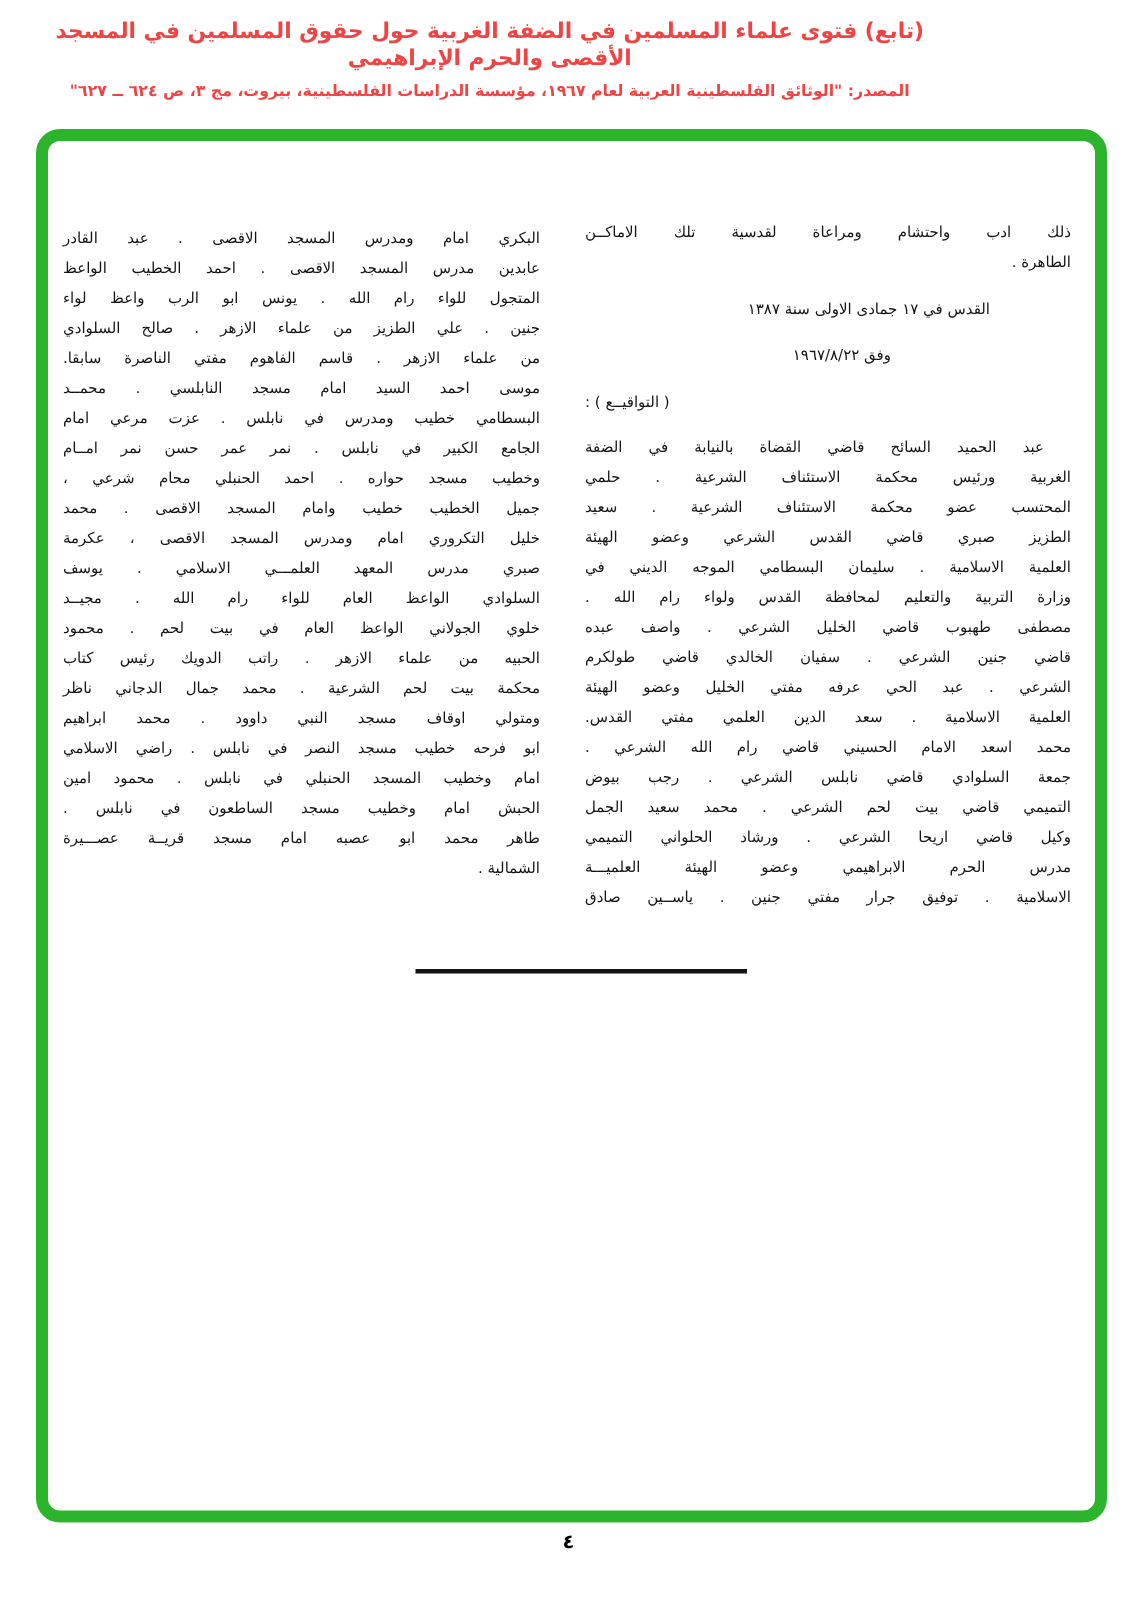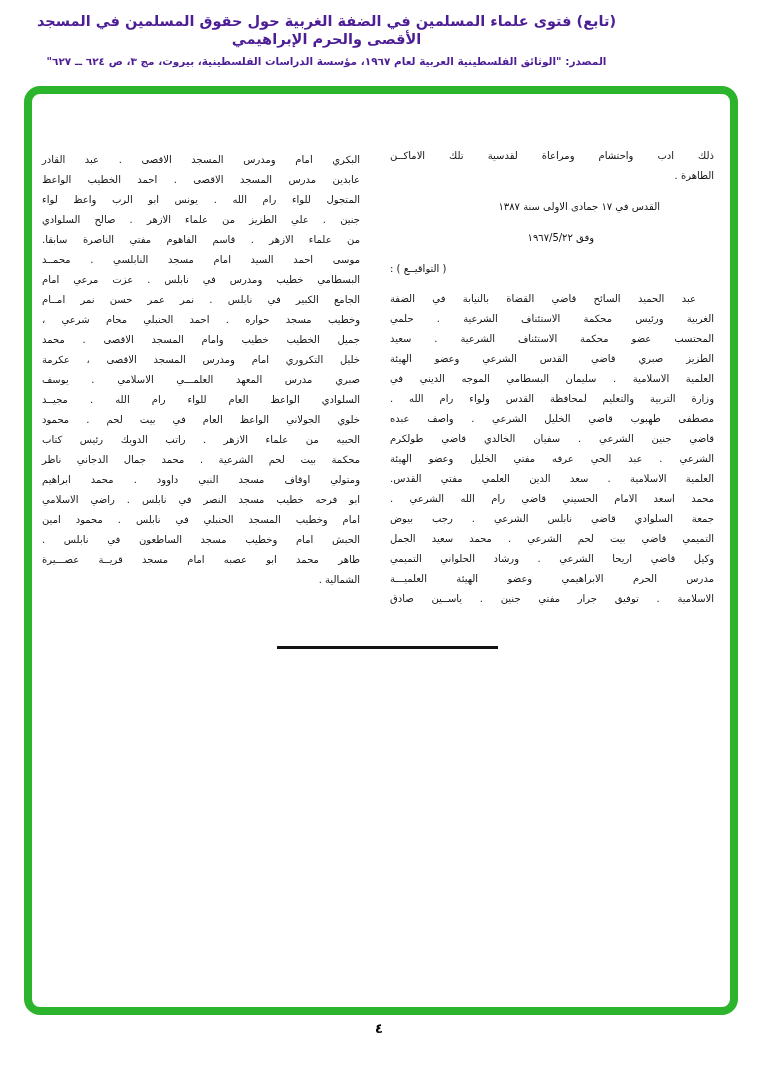--- a/index.html
+++ b/index.html
@@ -9,21 +9,21 @@
     font-family: "DejaVu Sans", sans-serif;
     color: #141414;
     position: relative;
     overflow: hidden;
   }
   .page { position: absolute; inset: 0; }
 
   
   .header {
     position: absolute; top: 12px; left: 0; width: 653px;
-    text-align: center; direction: rtl; color: #4c1d95;
+    text-align: center; direction: rtl; color: #ef4444;
   }
   .doc-title { font-size: 14.5px; font-weight: bold; line-height: 1.25; padding: 0 8px; }
   .doc-source { font-size: 10.5px; font-weight: bold; margin-top: 7px; }
 
   
   .frame {
     position: absolute; left: 24px; top: 86px;
     width: 714px; height: 929px;
     box-sizing: border-box;
     border: 8px solid #2cb52c;
@@ -68,21 +68,21 @@
     <div class="doc-source">المصدر: "الوثائق الفلسطينية العربية لعام ١٩٦٧، مؤسسة الدراسات الفلسطينية، بيروت، مج ٣، ص ٦٢٤ ــ ٦٢٧"</div>
   </div>
 
   <div class="frame"></div>
 
   <div class="col col-right">
     <div class="jl">ذلك ادب واحتشام ومراعاة لقدسية تلك الاماكــن</div>
     <div class="el">الطاهرة .</div>
 
     <div class="r-date">القدس في ١٧ جمادى الاولى سنة ١٣٨٧</div>
-    <div class="r-wafq">وفق ١٩٦٧/5/٢٢</div>
+    <div class="r-wafq">وفق ١٩٦٧/٨/٢٢</div>
     <div class="r-sign-head">( التواقيــع ) :</div>
 
     <div class="jl sig-first">عبد الحميد السائح قاضي القضاة بالنيابة في الضفة</div>
     <div class="jl">الغربية ورئيس محكمة الاستئناف الشرعية . حلمي</div>
     <div class="jl">المحتسب عضو محكمة الاستئناف الشرعية . سعيد</div>
     <div class="jl">الطزيز صبري قاضي القدس الشرعي وعضو الهيئة</div>
     <div class="jl">العلمية الاسلامية . سليمان البسطامي الموجه الديني في</div>
     <div class="jl">وزارة التربية والتعليم لمحافظة القدس ولواء رام الله .</div>
     <div class="jl">مصطفى طهبوب قاضي الخليل الشرعي . واصف عبده</div>
     <div class="jl">قاضي جنين الشرعي . سفيان الخالدي قاضي طولكرم</div>

